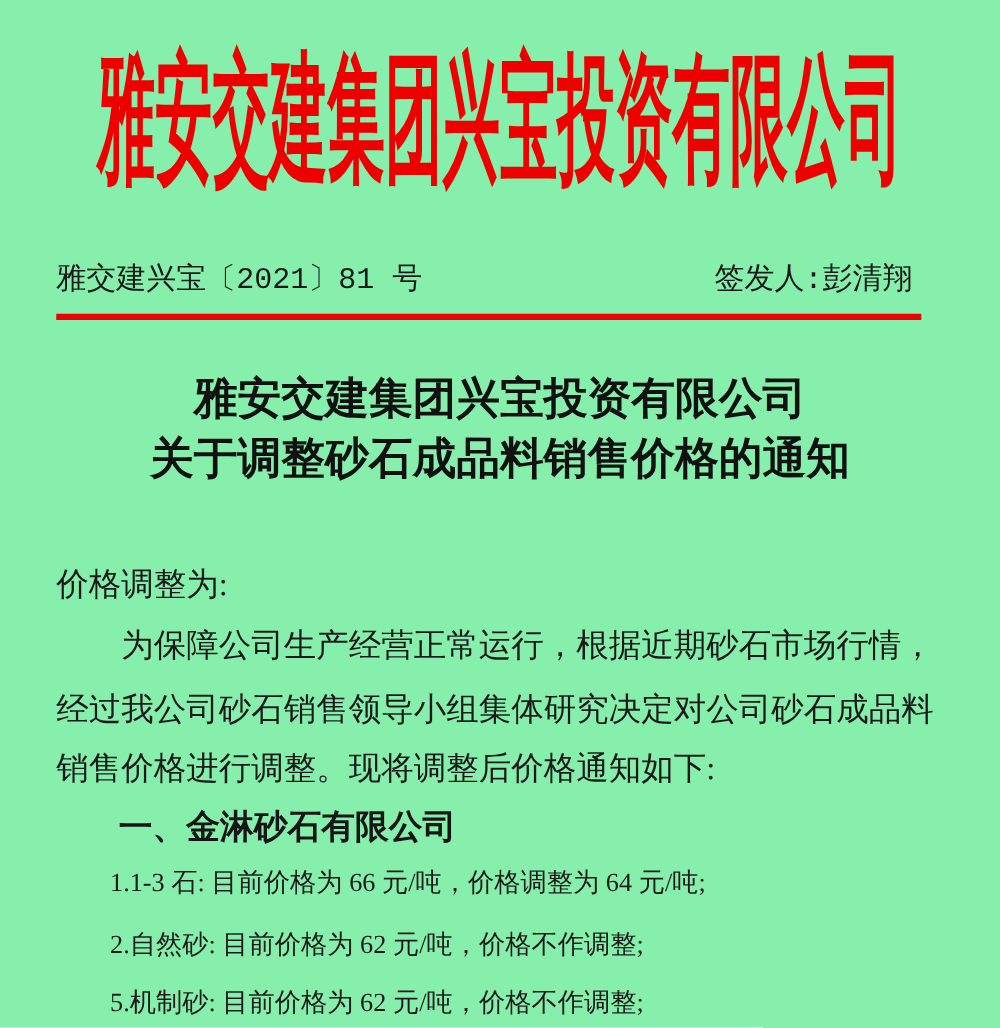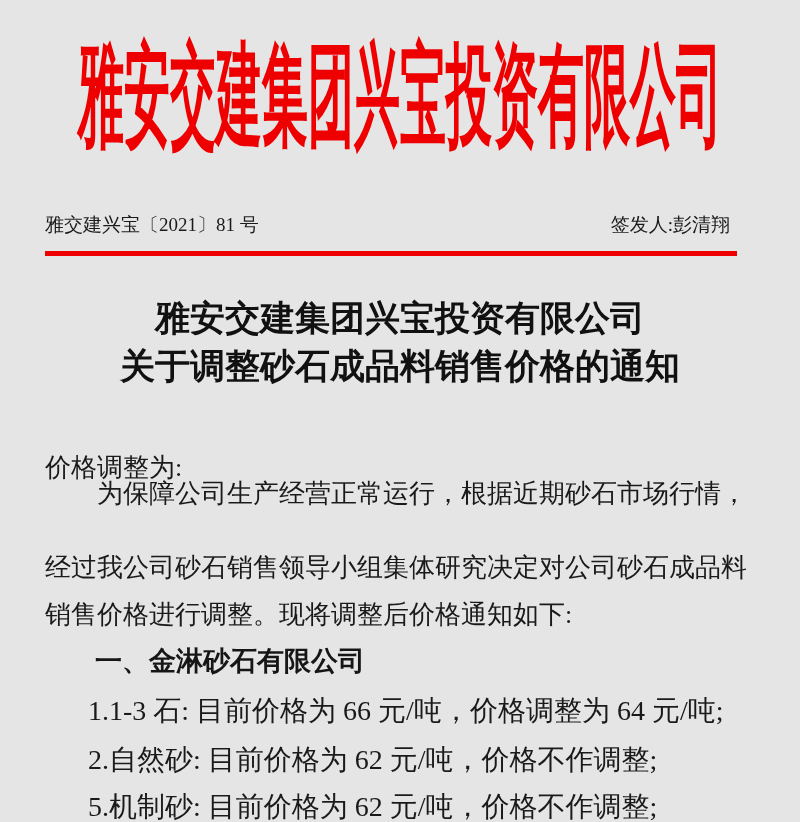--- a/index.html
+++ b/index.html
@@ -1,20 +1,20 @@
 <!DOCTYPE html>
 <html><head>
 <meta charset="utf-8">
 <style>
   html,body{margin:0;padding:0;background:#ffffff;}
   .page{
     position:relative;
     width:800px;
     height:822px;
-    background:#e5e5e5;
+    background:#86efac;
     overflow:hidden;
     font-family:"Liberation Serif","DejaVu Serif",serif;
     color:#1a1a1a;
   }
   
   .letterhead-title{
     position:absolute;left:0;top:30px;width:100%;height:134px;
     display:flex;align-items:center;justify-content:center;
   }
   .letterhead-title .stretch{
@@ -24,52 +24,52 @@
     line-height:1;
     white-space:nowrap;
     color:#ee0000;
     transform:scale(1,2.45);
     transform-origin:center;
   }
   
   .doc-info{
     position:absolute;left:45px;right:70px;top:208px;
     display:flex;justify-content:space-between;
-    font-size:19px;line-height:34px;white-space:nowrap;
+    font-size:24px;line-height:34px;white-space:nowrap;font-family:Liberation Mono, monospace;
   }
   .issuer-name{margin-left:0;}
   
   .red-rule{
     position:absolute;left:45px;top:251px;width:692px;height:5px;
     background:#ee0000;
   }
   
   .doc-title{
     position:absolute;left:0;width:100%;top:295px;
     text-align:center;font-weight:bold;font-size:35px;line-height:48px;
     color:#111111;
   }
   
   .salutation{
     position:absolute;left:45px;top:450px;font-size:26px;white-space:nowrap;
   }
   .pline{
     position:absolute;left:45px;font-size:26px;white-space:nowrap;
   }
-  .p0{top:476px;padding-left:52px;text-align:center;}
+  .p0{top:499px;padding-left:52px;text-align:center;}
   .p1{top:550px;}
   .p2{top:597px;}
   .section-heading{
     position:absolute;left:95px;top:643px;
     font-size:27px;font-weight:bold;white-space:nowrap;
     font-family:"Liberation Sans","DejaVu Sans",sans-serif;
     color:#161616;
   }
   .item{
-    position:absolute;left:88px;font-size:28px;white-space:nowrap;
+    position:absolute;left:88px;font-size:21px;white-space:nowrap;
   }
   .it0{top:692px;}
   .it1{top:741px;}
   .it2{top:788px;}
 </style>
 </head>
 <body>
 
 <div class="page">
 

